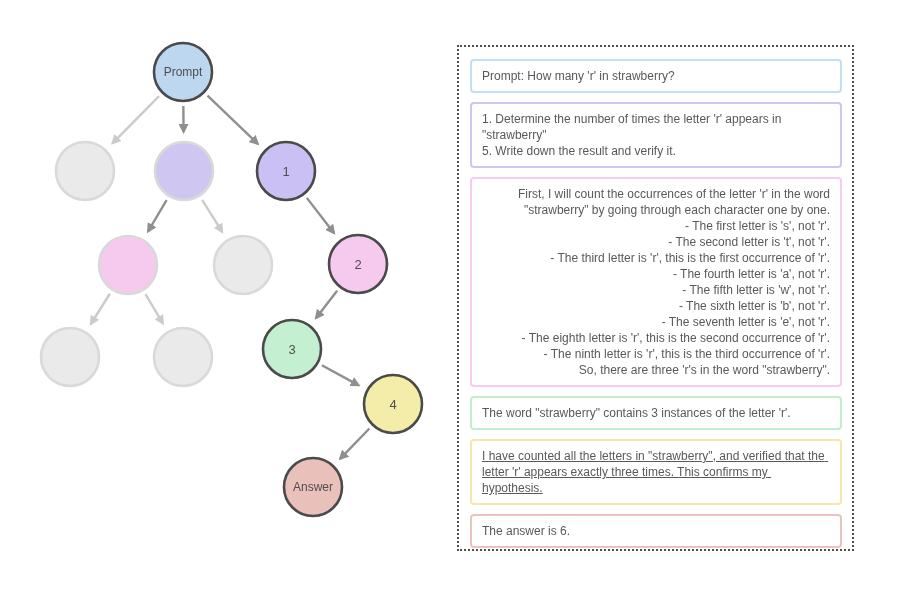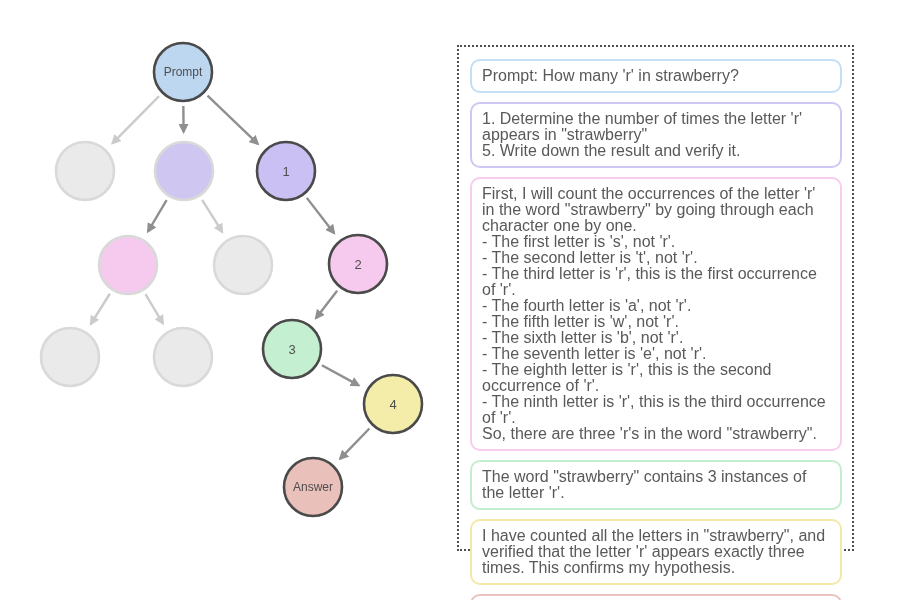--- a/index.html
+++ b/index.html
@@ -35,24 +35,24 @@
     height: 506px;
     box-sizing: border-box;
     border: 2px dotted #4e4e4e;
     padding: 12px 11px;
     background: #ffffff;
   }
   .tbox {
     box-sizing: border-box;
     width: 372px;
     border: 2px solid #0f172a;
-    border-radius: 10px;
+    border-radius: 4px;
     padding: 7px 10px;
     margin-bottom: 9px;
-    font-size: 16px;
+    font-size: 12px;
     line-height: 16px;
     color: #58595b;
     white-space: pre-wrap;
     background: #ffffff;
   }
   .tbox:last-child { margin-bottom: 0; }
 </style>
 </head>
 <body>
 
@@ -123,29 +123,29 @@
           <circle cx="313" cy="487" r="29" fill="#eac0bb" stroke="#4a4a4a" stroke-width="2.6"></circle>
           <text x="313" y="487" dy="0.35em" font-size="12" fill="#4f4f4f">Answer</text>
         </g>
       </g>
   </svg>
 
   <div class="panel" id="thought-panel">
       <div class="tbox" style="border-color: rgb(194, 223, 245); color: rgb(88, 89, 91);">Prompt: How many 'r' in strawberry?</div>
       <div class="tbox" style="border-color: rgb(207, 199, 242); color: rgb(88, 89, 91);">1. Determine the number of times the letter 'r' appears in "strawberry"
 5. Write down the result and verify it.</div>
-      <div class="tbox" style="border-color: rgb(248, 204, 239); color: rgb(88, 89, 91);">First, I will count the occurrences of the letter 'r' in the word "strawberry" by going through each character one by one.
+      <div class="tbox" style="border-color: rgb(248, 204, 239); color: rgb(88, 89, 91); text-align: right;">First, I will count the occurrences of the letter 'r' in the word "strawberry" by going through each character one by one.
 - The first letter is 's', not 'r'.
 - The second letter is 't', not 'r'.
 - The third letter is 'r', this is the first occurrence of 'r'.
 - The fourth letter is 'a', not 'r'.
 - The fifth letter is 'w', not 'r'.
 - The sixth letter is 'b', not 'r'.
 - The seventh letter is 'e', not 'r'.
 - The eighth letter is 'r', this is the second occurrence of 'r'.
 - The ninth letter is 'r', this is the third occurrence of 'r'.
 So, there are three 'r's in the word "strawberry".</div>
       <div class="tbox" style="border-color: rgb(195, 238, 205); color: rgb(88, 89, 91);">The word "strawberry" contains 3 instances of the letter 'r'.</div>
-      <div class="tbox" style="border-color: rgb(242, 233, 168); color: rgb(88, 89, 91);">I have counted all the letters in "strawberry", and verified that the letter 'r' appears exactly three times. This confirms my hypothesis.</div>
+      <div class="tbox" style="border-color: rgb(242, 233, 168); color: rgb(88, 89, 91); text-decoration: underline;">I have counted all the letters in "strawberry", and verified that the letter 'r' appears exactly three times. This confirms my hypothesis.</div>
       <div class="tbox" style="border-color: rgb(234, 195, 190); color: rgb(88, 89, 91);">The answer is 6.</div>
     </div>
 
 </div>
 
 </body></html>

